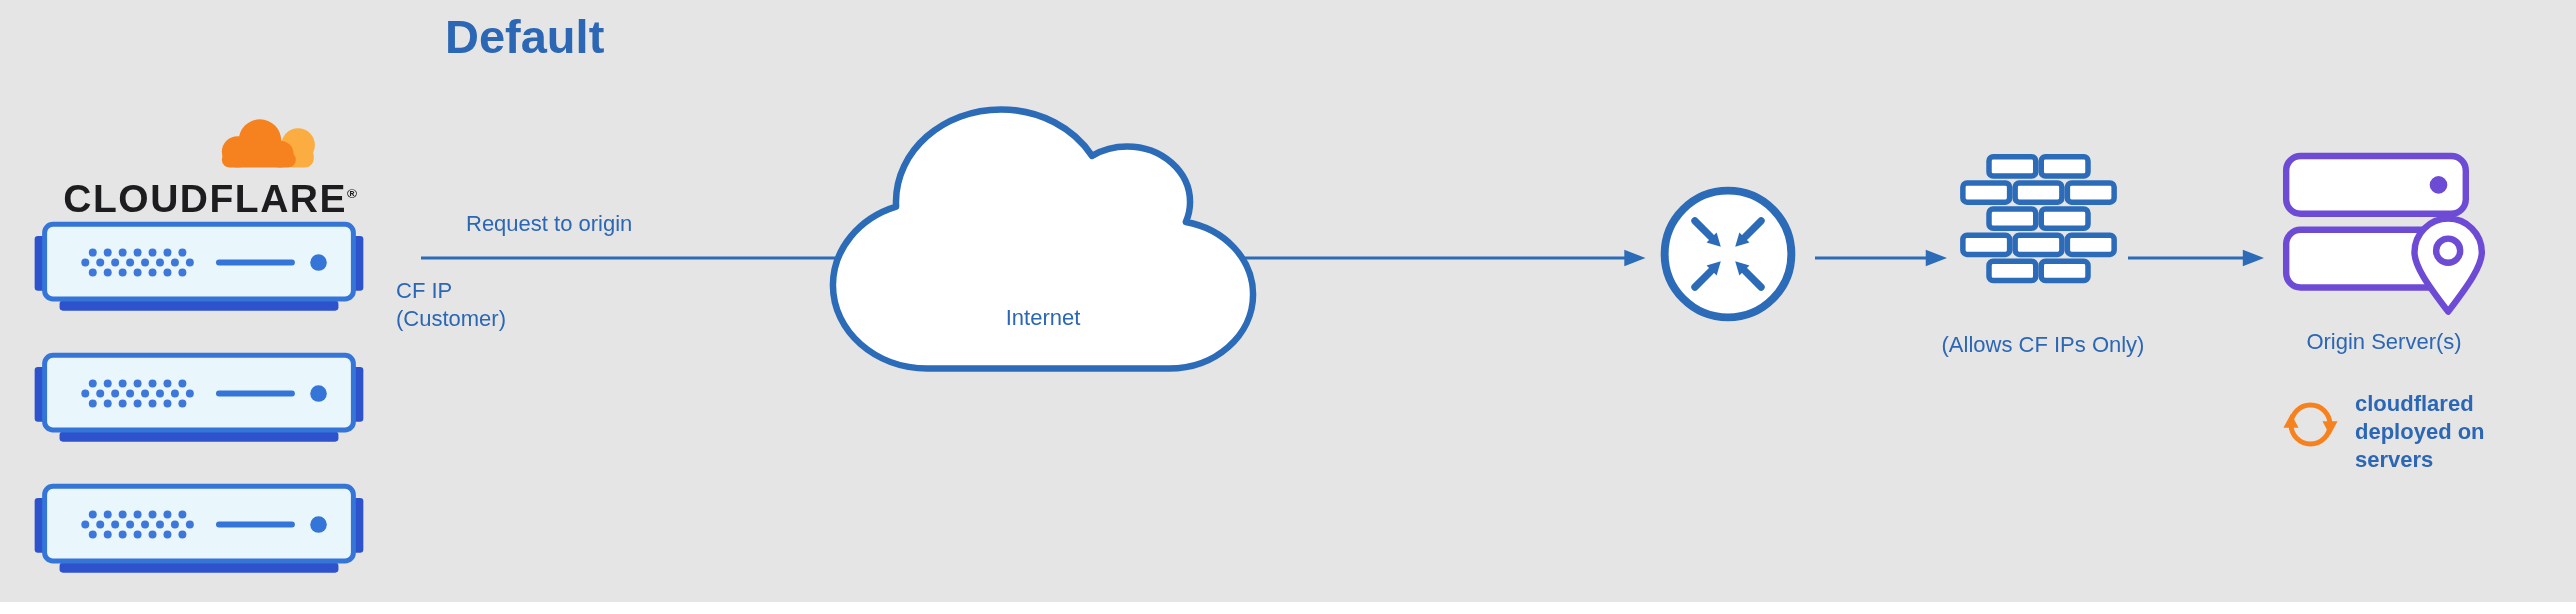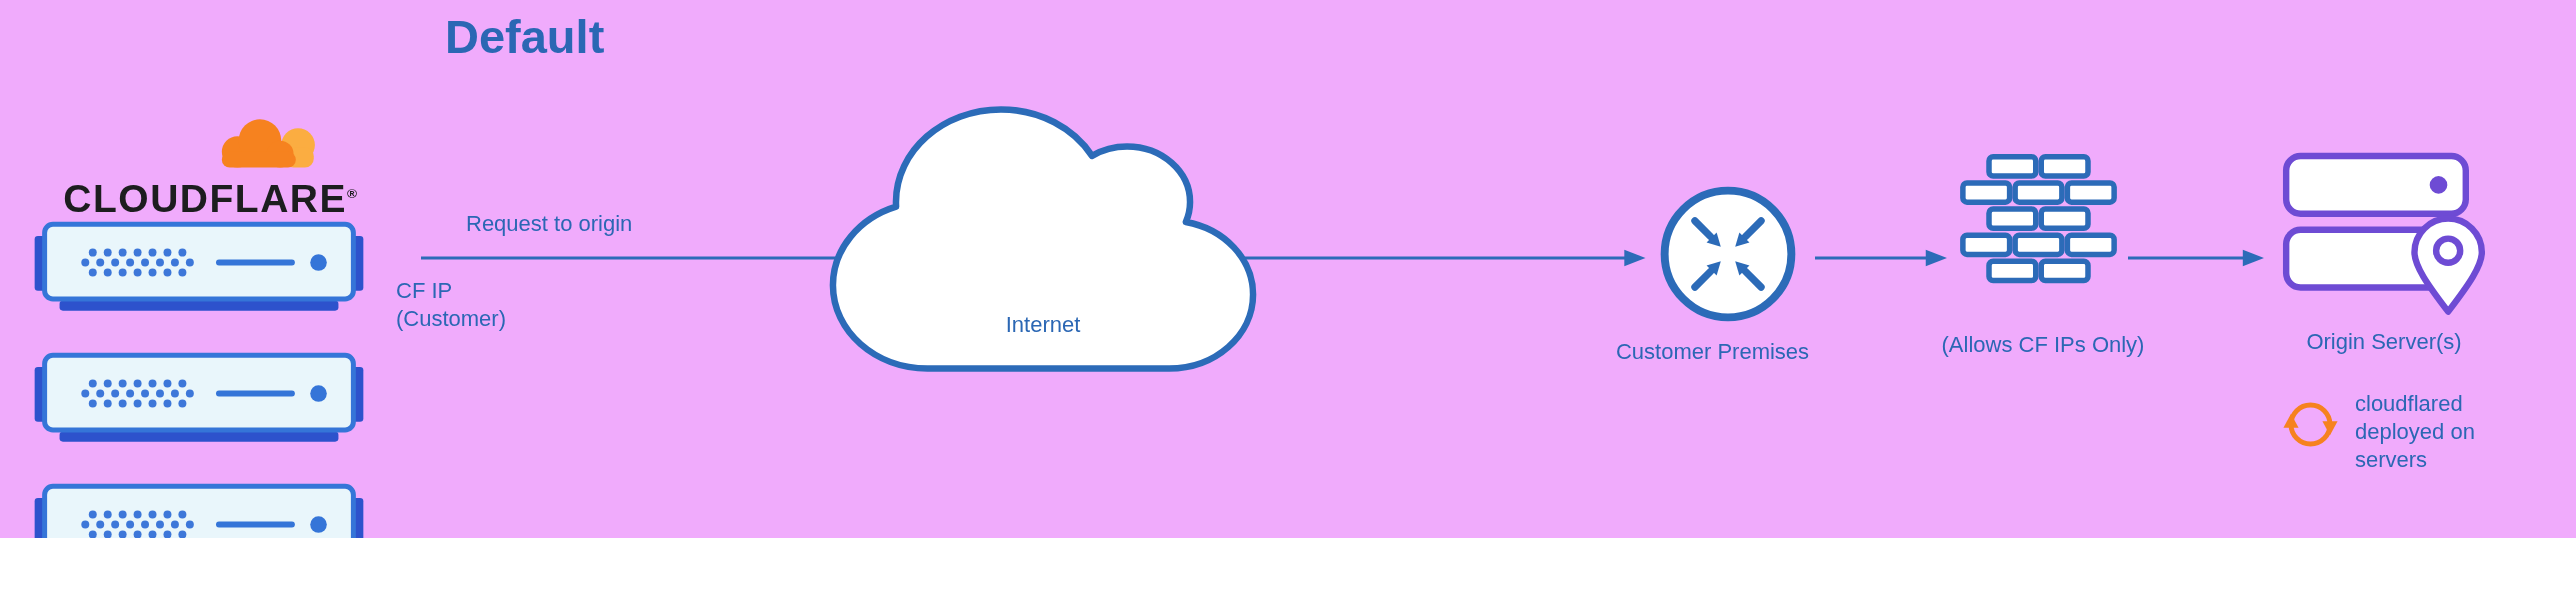--- a/index.html
+++ b/index.html
@@ -2,22 +2,22 @@
 <html style="font-size:12px"><head>
 <meta charset="utf-8">
 <style>
   * { margin:0; padding:0; box-sizing:border-box; }
   html,body { background:#ffffff; }
   body { font-family:"Liberation Sans", sans-serif; }
 
   .canvas {
     position:relative;
     width:2576px;
-    height:538px;
-    background:#f0abfc;
+    height:602px;
+    background:#e5e5e5;
     overflow:hidden;
     padding-left:32px;
   }
   .abs { position:absolute; }
 
   .lbl {
     position:absolute;
     color:#2b67b4;
     font-size:22px;
     line-height:1.28;
@@ -53,33 +53,33 @@
   .fill-svg { width:100%; height:100%; display:block; }
 
   #arrow-main { left:421px; top:242px; }
   #arrow-2    { left:1815px; top:242px; }
   #arrow-3    { left:2128px; top:242px; }
 
   #request-label { left:466px; top:210px; white-space:nowrap; }
   #cfip-label    { left:396px; top:277px; }
 
   #internet-cloud { left:829px; top:106px; width:428px; height:266px; }
-  #internet-label { left:943px; top:311px; width:200px; }
+  #internet-label { left:943px; top:304px; width:200px; }
 
   #cpe-icon  { left:1656px; top:182px; width:144px; height:144px; }
   #cpe-label { left:1521px; top:338px; width:383px; }
 
   #firewall-icon  { left:1960px; top:154px; width:157px; height:132px; }
   #firewall-label { left:1863px; top:331px; width:360px; }
 
   #origin-icon  { left:2278px; top:148px; width:212px; height:170px; }
   #origin-label { left:2248px; top:328px; width:272px; white-space:nowrap; }
 
   #sync-icon         { left:2278px; top:392px; width:65px; height:65px; }
-  #cloudflared-label { left:2355px; top:390px; width:197px; }
+  #cloudflared-label { left:2355px; top:390px; width:197px;font-weight:bold; }
 </style>
 </head>
 <body>
 
 <svg width="0" height="0" style="position:absolute" aria-hidden="true">
   <defs>
     <symbol id="sym-server" viewBox="0 0 200 58">
       <rect x="16" y="49" width="168" height="6" rx="2" fill="#2d52cc"></rect>
       <rect x="1" y="10" width="9" height="33" rx="2" fill="#2d52cc"></rect>
       <rect x="190" y="10" width="9" height="33" rx="2" fill="#2d52cc"></rect>
@@ -174,21 +174,20 @@
       <line x1="73" y1="73" x2="62" y2="62"></line>
     </g>
     <g fill="#2c6bb8">
       <polygon points="45,45 42.1,35.1 35.1,42.1"></polygon>
       <polygon points="55,45 57.9,35.1 64.9,42.1"></polygon>
       <polygon points="45,55 35.1,57.9 42.1,64.9"></polygon>
       <polygon points="55,55 64.9,57.9 57.9,64.9"></polygon>
     </g>
   </svg>
   <div id="cpe-label" class="lbl center">
-    <div>Customer Premises</div>
   </div>
 
   <svg id="arrow-2" class="abs" width="135" height="32" viewBox="0 0 178 42">
     <line x1="0" y1="21" x2="148" y2="21" stroke="#2c6bb8" stroke-width="4"></line>
     <polygon points="146,10 146,32 174,21" fill="#2c6bb8"></polygon>
   </svg>
 
   <svg id="firewall-icon" class="abs" viewBox="0 0 114 96">
     <g fill="#ffffff" stroke="#2c6bb8" stroke-width="4">
       <rect x="21" y="2" width="34" height="14" rx="3"></rect>

